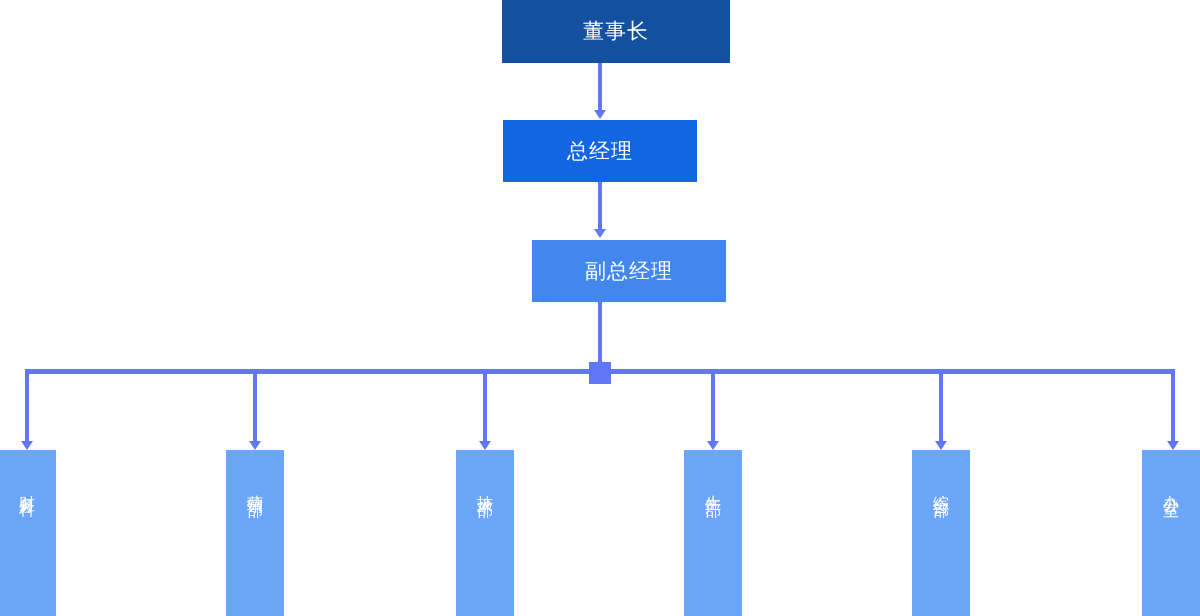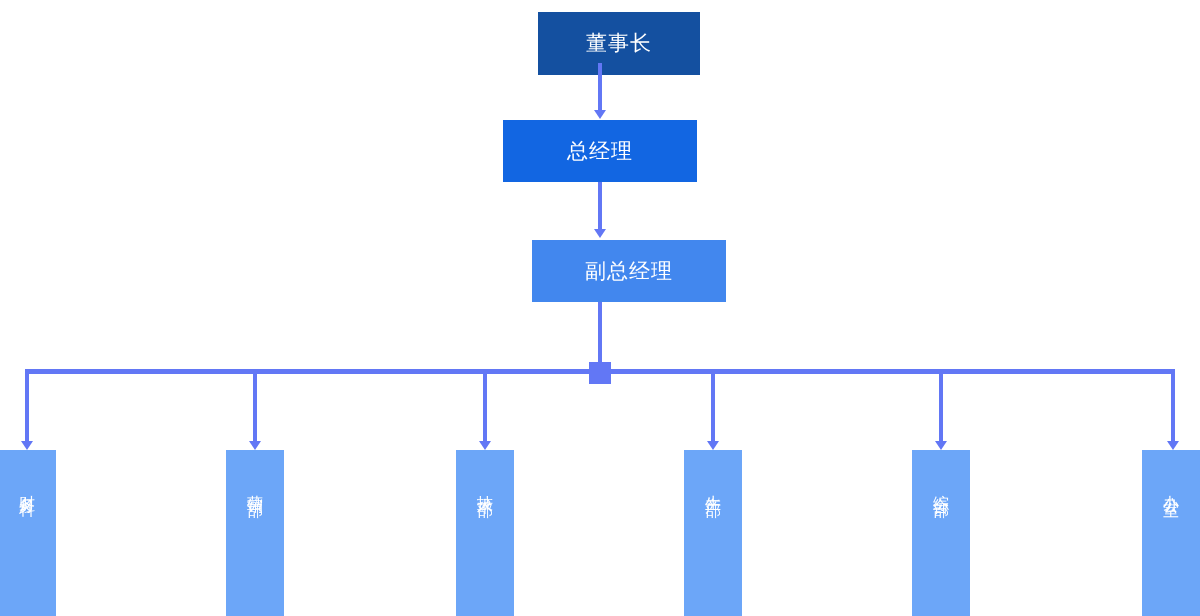--- a/index.html
+++ b/index.html
@@ -30,25 +30,24 @@
   .node-label {
     color: #ffffff;
     letter-spacing: 1px;
     line-height: 1.25;
     white-space: nowrap;
   }
 
   
   .level1 {
     left: 502px;
-    top: 12px;
-    width: 162px;
+    top: 0px;
+    width: 228px;
     height: 63px;
     background: #1450A0;
-    margin-left: 36px;
   }
   .level1 .node-label { font-size: 21px; }
 
   
   .level2 {
     left: 503px;
     top: 120px;
     width: 194px;
     height: 62px;
     background: #1266E2;

